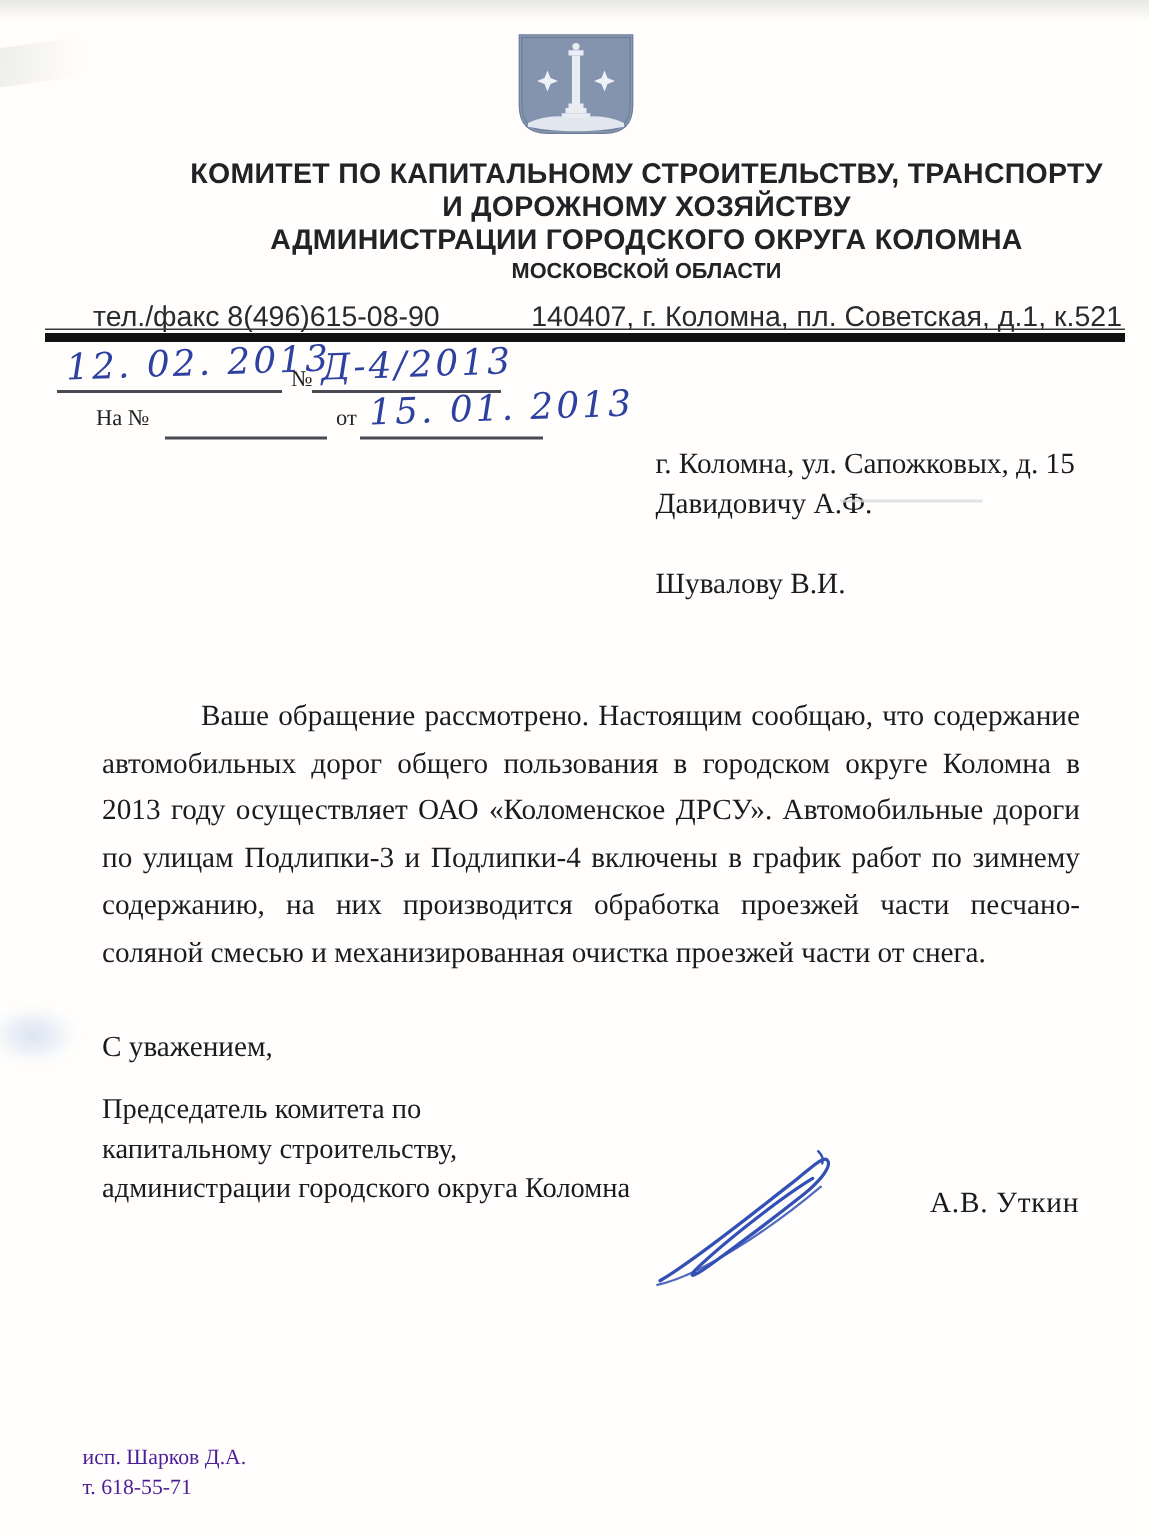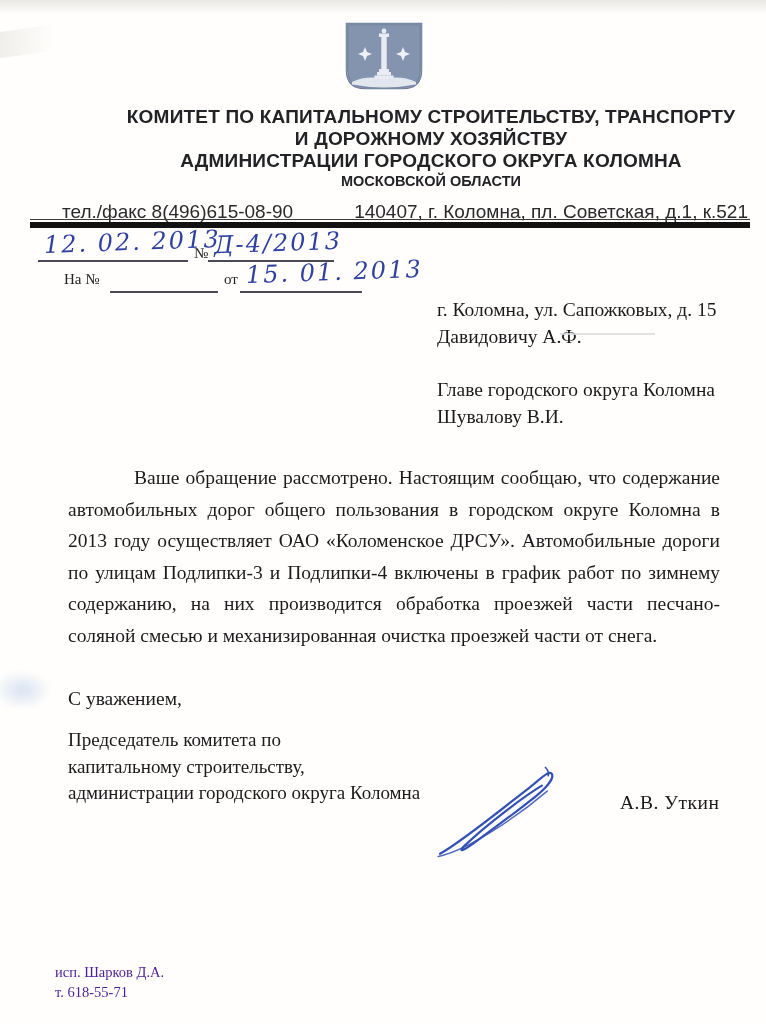--- a/index.html
+++ b/index.html
@@ -97,21 +97,20 @@
   <div class="plabel" style="left:64px;top:271px;">На №</div>
   <div class="uline" style="left:110px;top:291px;width:108px;"></div>
   <div class="plabel" style="left:224px;top:271px;">от</div>
   <div class="hand big" style="left:246px;top:258px;">15. 01. 2013</div>
   <div class="uline" style="left:240px;top:291px;width:122px;"></div>
 
   <div class="recipient">
     <div>г. Коломна, ул. Сапожковых, д. 15</div>
     <div>Давидовичу А.Ф.</div>
     <div class="gap"></div>
-    <div>Главе городского округа Коломна</div>
     <div>Шувалову В.И.</div>
   </div>
   <div class="rec-smudge"></div>
 
   <div class="body-par">Ваше обращение рассмотрено. Настоящим сообщаю, что содержание автомобильных дорог общего пользования в городском округе Коломна в 2013 году осуществляет ОАО «Коломенское ДРСУ». Автомобильные дороги по улицам Подлипки-3 и Подлипки-4 включены в график работ по зимнему содержанию, на них производится обработка проезжей части песчано-соляной смесью и механизированная очистка проезжей части от снега.</div>
 
   <div class="regards">С уважением,</div>
 
   <div class="position">
     <div>Председатель комитета по</div>

